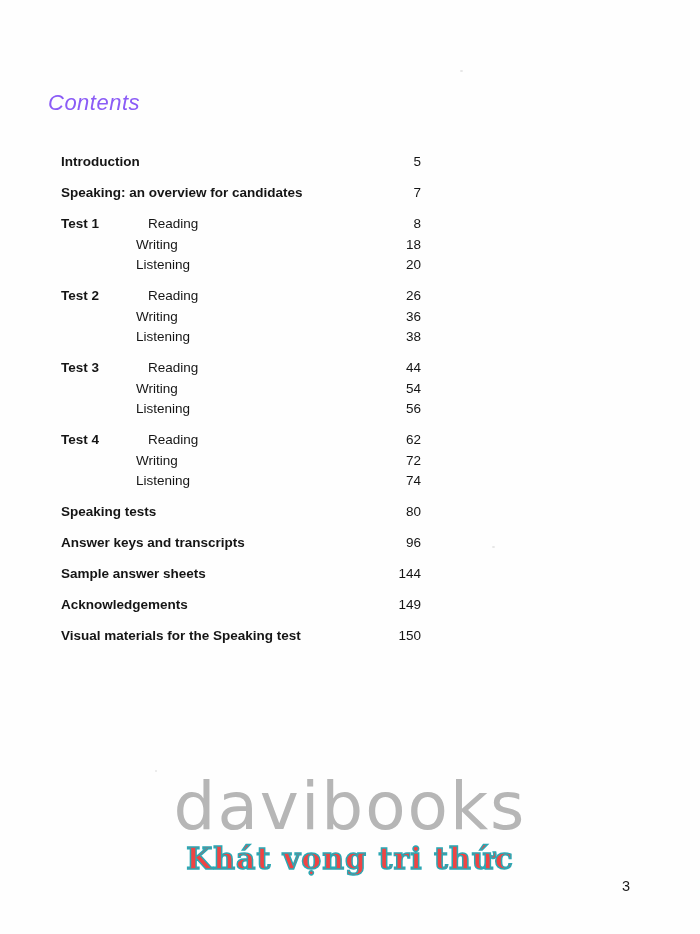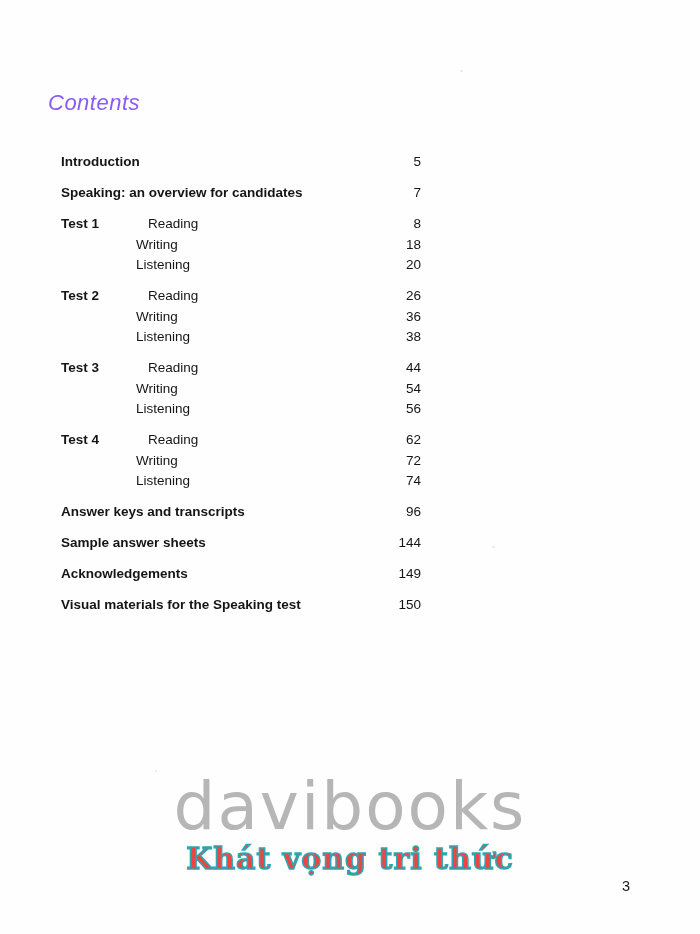--- a/index.html
+++ b/index.html
@@ -197,20 +197,24 @@
         <span class="col2">Writing</span>
         <span class="pagenum">72</span>
       </div>
       <div class="row">
         <span class="col1"></span>
         <span class="col2">Listening</span>
         <span class="pagenum">74</span>
       </div>
     </div>
 
+    <div class="row">
+      <span class="label bold">Speaking tests</span>
+      <span class="pagenum">80</span>
+    </div>
 
     <div class="row">
       <span class="label bold">Answer keys and transcripts</span>
       <span class="pagenum">96</span>
     </div>
 
     <div class="row">
       <span class="label bold">Sample answer sheets</span>
       <span class="pagenum">144</span>
     </div>

